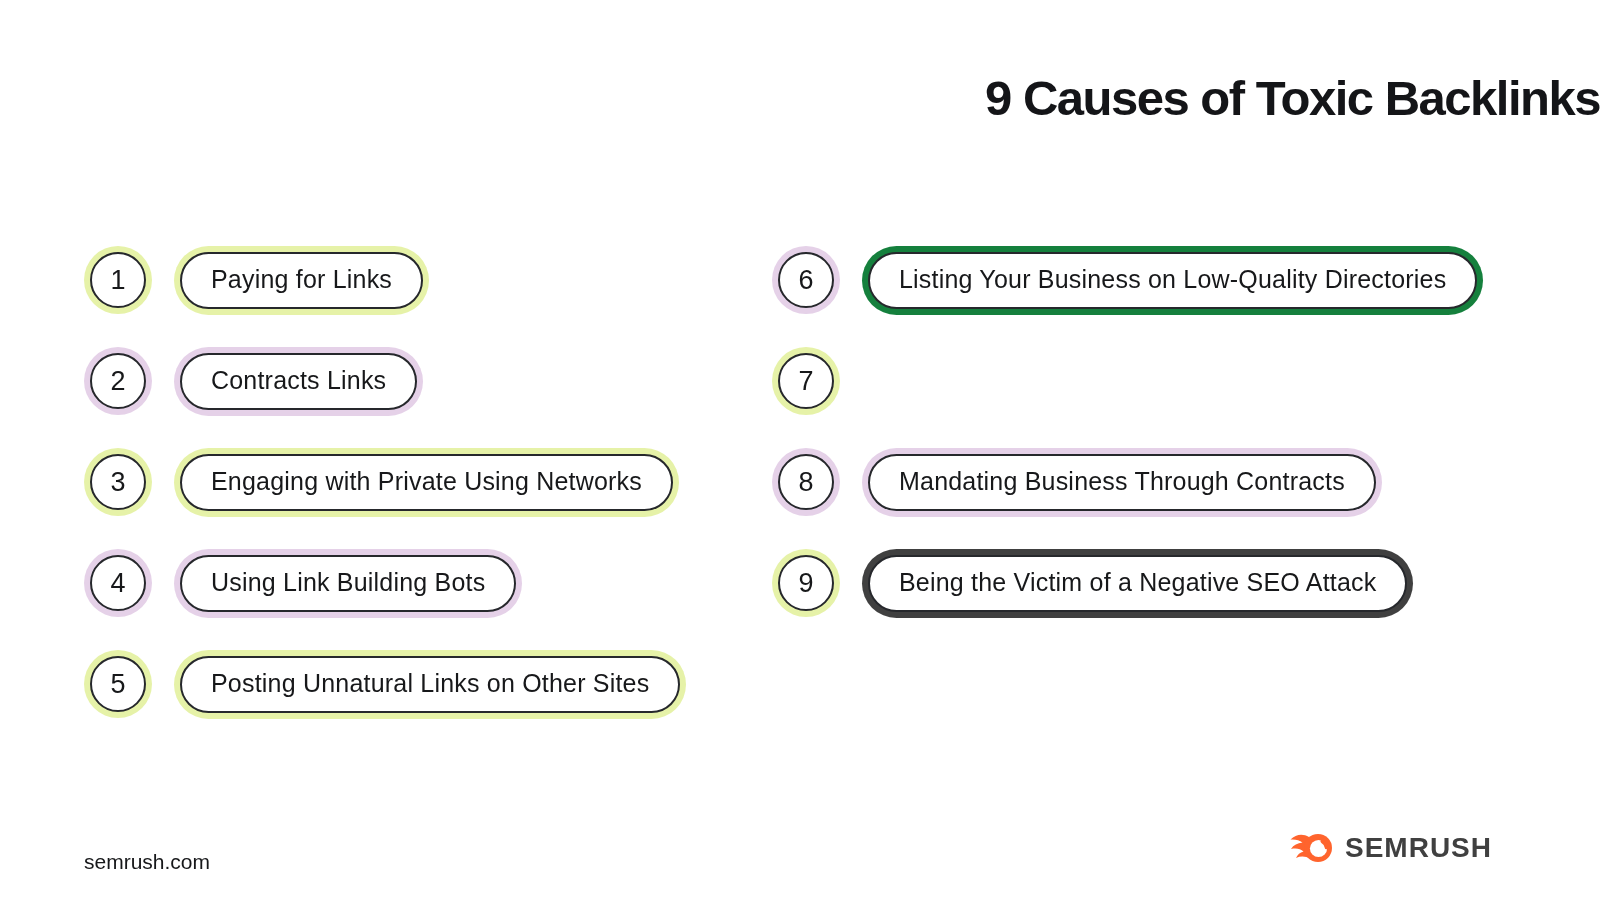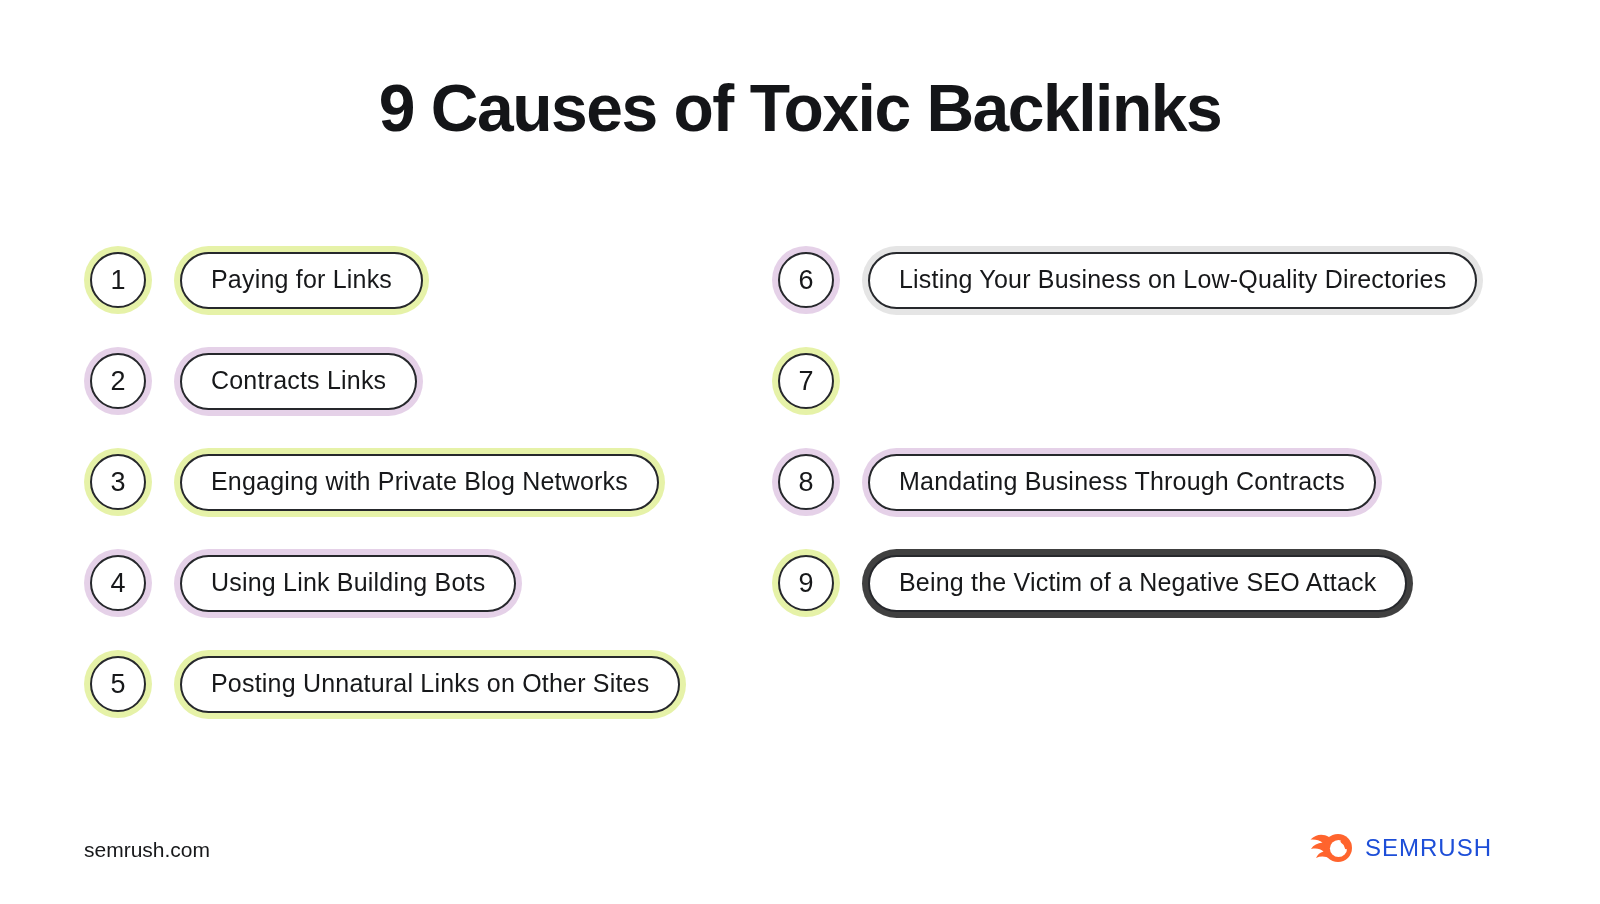--- a/index.html
+++ b/index.html
@@ -5,23 +5,23 @@
   html, body { margin: 0; padding: 0; }
   body {
     width: 1600px; height: 904px;
     background: #ffffff;
     font-family: "Liberation Sans", sans-serif;
     color: #17181A;
     position: relative;
     overflow: hidden;
   }
   .title {
-    text-align: center;
+    text-align: right;
     padding-top: 70px;
-    font-size: 66px;
+    font-size: 49px;
     font-weight: 800;
     letter-spacing: -1.5px;
     color: #141518;
   }
   .content {
     position: absolute;
     top: 246px; left: 84px; right: 40px;
     display: flex;
     align-items: flex-start;
   }
@@ -62,35 +62,35 @@
     border: 2px solid #26282C;
     border-radius: 34px;
     padding: 11px 29px 13px 29px;
     font-size: 25px;
     letter-spacing: 0.2px;
     color: #17181A;
     white-space: nowrap;
   }
   .footer-site {
     position: absolute;
-    left: 84px; bottom: 42px;
+    left: 84px; bottom: 30px;
     font-size: 21px;
     color: #17181A;
   }
   .footer-brand {
     position: absolute;
     right: 108px; bottom: 36px;
     display: flex; align-items: center;
   }
   .brand-icon { width: 48px; height: 40px; margin-right: 9px; }
   .brand-word {
-    font-size: 24px;
-    font-weight: 400;
+    font-size: 28px;
+    font-weight: 700;
     letter-spacing: 1px;
-    color: #1d4ed8;
+    color: #404040;
   }
 </style>
 </head>
 <body>
 
 <div class="title">9 Causes of Toxic Backlinks</div>
 
 <div class="content">
 
   <div class="col col-left">
@@ -111,21 +111,21 @@
       <div class="pill-halo" style="background-color: rgb(229, 209, 232);">
         <div class="pill">Contracts Links</div>
       </div>
     </div>
 
     <div class="item">
       <div class="num-halo" style="background-color: rgb(230, 242, 168);">
         <div class="num-circle">3</div>
       </div>
       <div class="pill-halo" style="background-color: rgb(230, 242, 168);">
-        <div class="pill">Engaging with Private Blog Networks</div>
+        <div class="pill">Engaging with Private Using Networks</div>
       </div>
     </div>
 
     <div class="item">
       <div class="num-halo" style="background-color: rgb(229, 209, 232);">
         <div class="num-circle">4</div>
       </div>
       <div class="pill-halo" style="background-color: rgb(229, 209, 232);">
         <div class="pill">Using Link Building Bots</div>
       </div>
@@ -141,21 +141,21 @@
     </div>
 
   </div>
 
   <div class="col col-right">
 
     <div class="item">
       <div class="num-halo" style="background-color: rgb(229, 209, 232);">
         <div class="num-circle">6</div>
       </div>
-      <div class="pill-halo" style="background-color: #e5e5e5;">
+      <div class="pill-halo" style="background-color: #15803d;">
         <div class="pill">Listing Your Business on Low-Quality Directories</div>
       </div>
     </div>
 
     <div class="item">
       <div class="num-halo" style="background-color: rgb(230, 242, 168);">
         <div class="num-circle">7</div>
       </div>
     </div>
 

